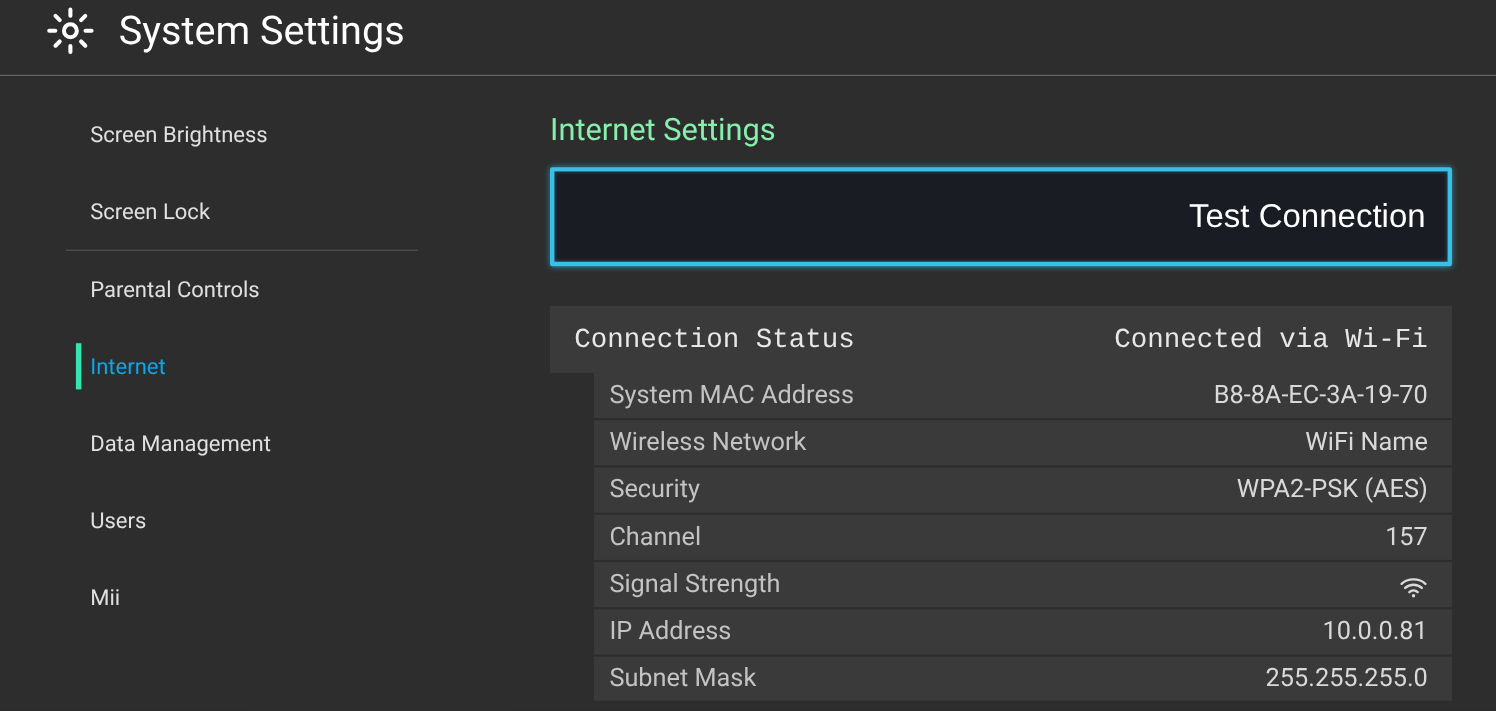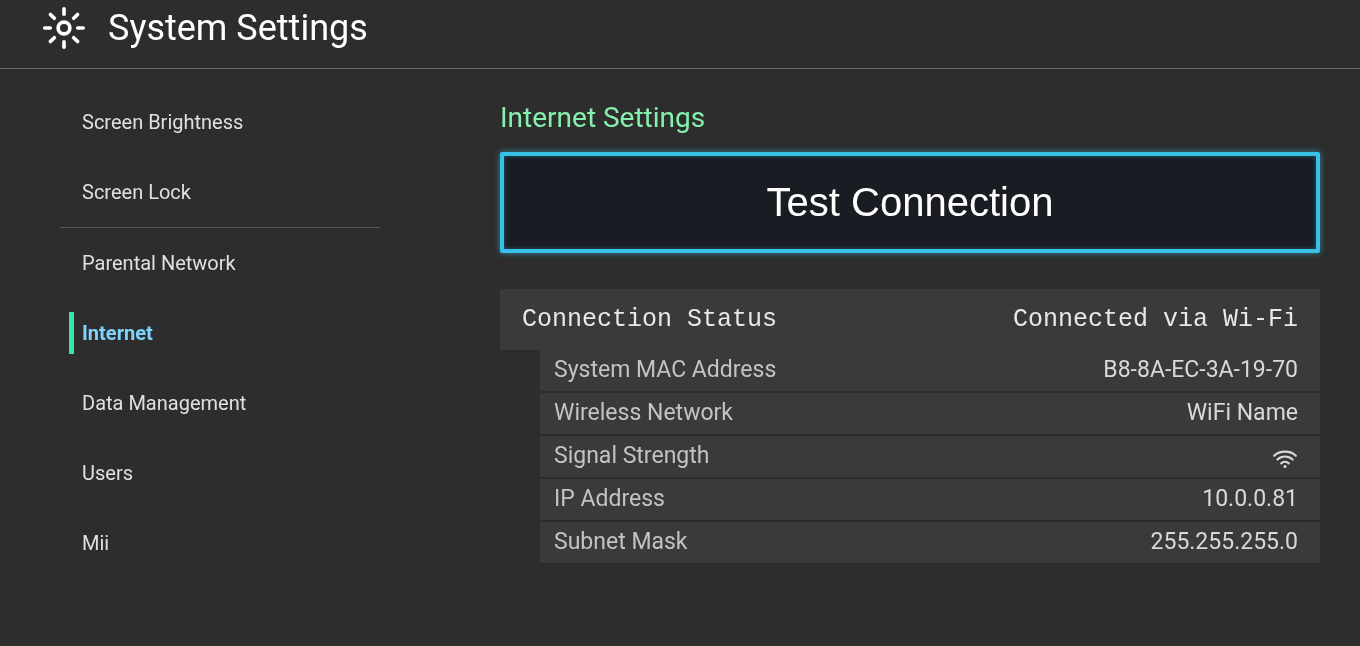--- a/index.html
+++ b/index.html
@@ -26,44 +26,43 @@
       border: none; border-top: 1px solid #555;
       margin: 0 60px 0 60px;
     }
     .side-item {
       font-size: 20px; color: #e0e0e0;
       padding: 23px 0 23px 82px;
       position: relative;
       cursor: pointer;
     }
     .side-item.active {
-      color: #7dd3fc;
-      font-weight: bold;
+      color: #0ea5e9;
     }
     .side-item.active::before {
       content: ""; position: absolute;
       left: 69px; top: 14px; bottom: 14px;
       width: 5px; background: #33e6b0;
     }
     .main {
       flex: 1; padding: 22px 40px 0 60px;
       overflow: hidden;
     }
     .section-heading {
       font-size: 28px; color: #86efac;
       padding: 10px 0 18px 0;
     }
     .big-button {
       border: 4px solid #39c0e6;
       background: #1a1c23;
       color: #fff;
-      font-size: 40px; font-weight: 400;
+      font-size: 30px; font-weight: 400;
       padding: 24px 20px;
       width: 100%;
-      text-align: center;
+      text-align: right;
       border-radius: 2px;
       box-shadow: 0 0 6px rgba(57,192,230,0.6), inset 0 0 4px rgba(57,192,230,0.4);
       cursor: pointer;
       margin-bottom: 36px;
     }
     .status-block { width: 100%; }
     .status-header {
       display: flex; justify-content: space-between; align-items: center;
       background: #3a3a3a;
       padding: 16px 22px;
@@ -105,21 +104,21 @@
     </svg>
   </span>
   <span class="title">System Settings</span>
 </div>
 
 <div class="body">
   <nav class="sidebar">
     <div class="side-item">Screen Brightness</div>
     <div class="side-item">Screen Lock</div>
     <hr class="group-divider">
-    <div class="side-item">Parental Network</div>
+    <div class="side-item">Parental Controls</div>
     <div class="side-item active">Internet</div>
     <div class="side-item">Data Management</div>
     <div class="side-item">Users</div>
     <div class="side-item">Mii</div>
   </nav>
 
   <main class="main">
     <div class="section-heading">Internet Settings</div>
 
     <button class="big-button">Test Connection</button>
@@ -132,20 +131,28 @@
       <div class="rows">
         <div class="row">
           <span>System MAC Address</span>
           <span class="val">B8-8A-EC-3A-19-70</span>
         </div>
         <div class="row">
           <span>Wireless Network</span>
           <span class="val">WiFi Name</span>
         </div>
         <div class="row">
+          <span>Security</span>
+          <span class="val">WPA2-PSK (AES)</span>
+        </div>
+        <div class="row">
+          <span>Channel</span>
+          <span class="val">157</span>
+        </div>
+        <div class="row">
           <span>Signal Strength</span>
           <span class="val">
             <svg class="wifi-svg" width="26" height="20" viewBox="0 0 24 18" fill="none" stroke="#d9d9d9" stroke-width="2" stroke-linecap="round">
               <path d="M2 6 C7 1 17 1 22 6"></path>
               <path d="M5 9.5 C9 5.8 15 5.8 19 9.5"></path>
               <path d="M8.5 13 C10.5 11.2 13.5 11.2 15.5 13"></path>
               <circle cx="12" cy="16" r="1.4" fill="#d9d9d9" stroke="none"></circle>
             </svg>
           </span>
         </div>

